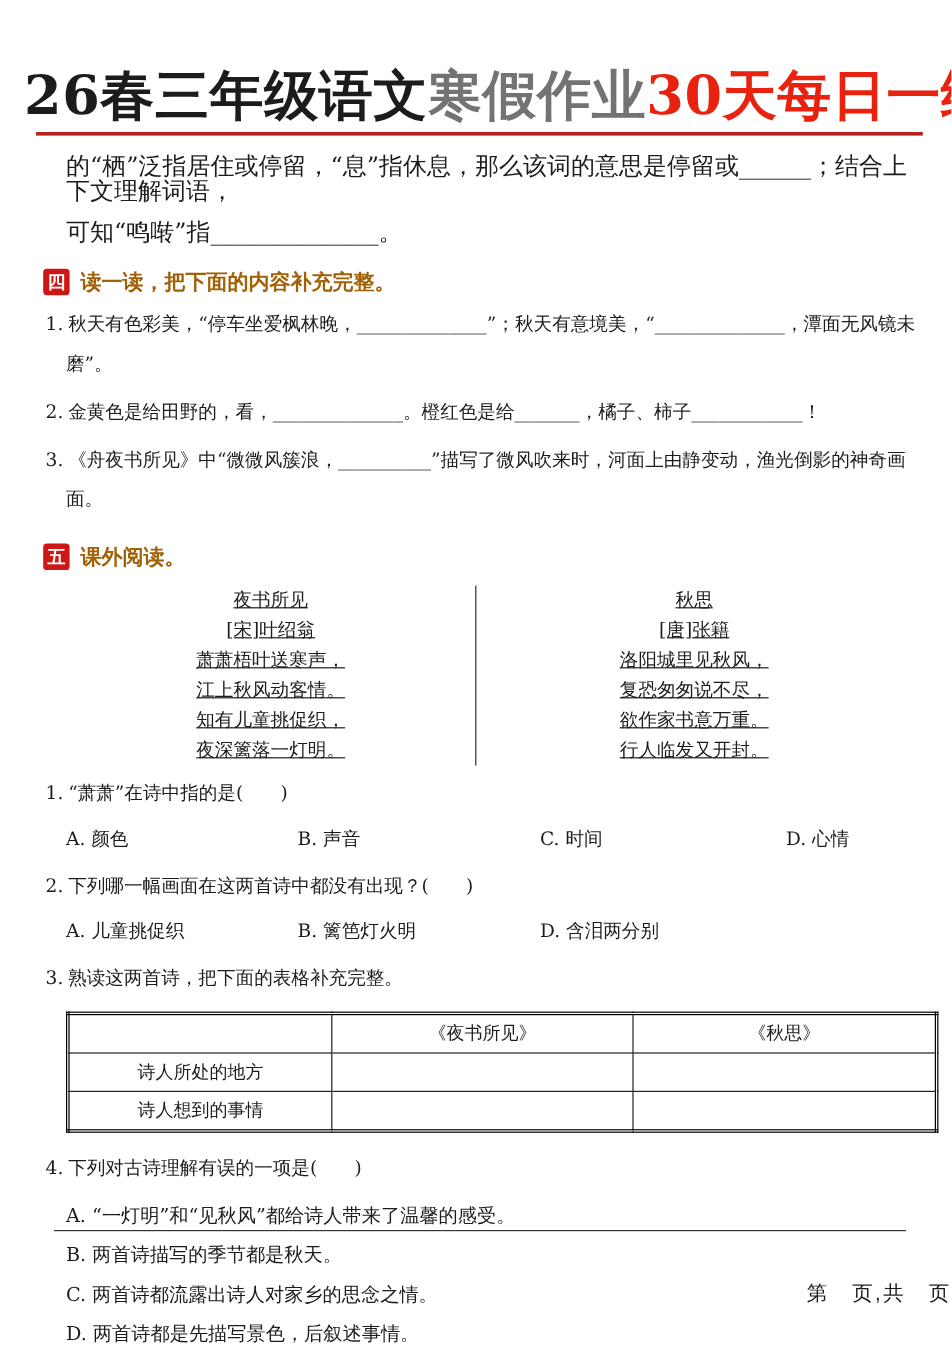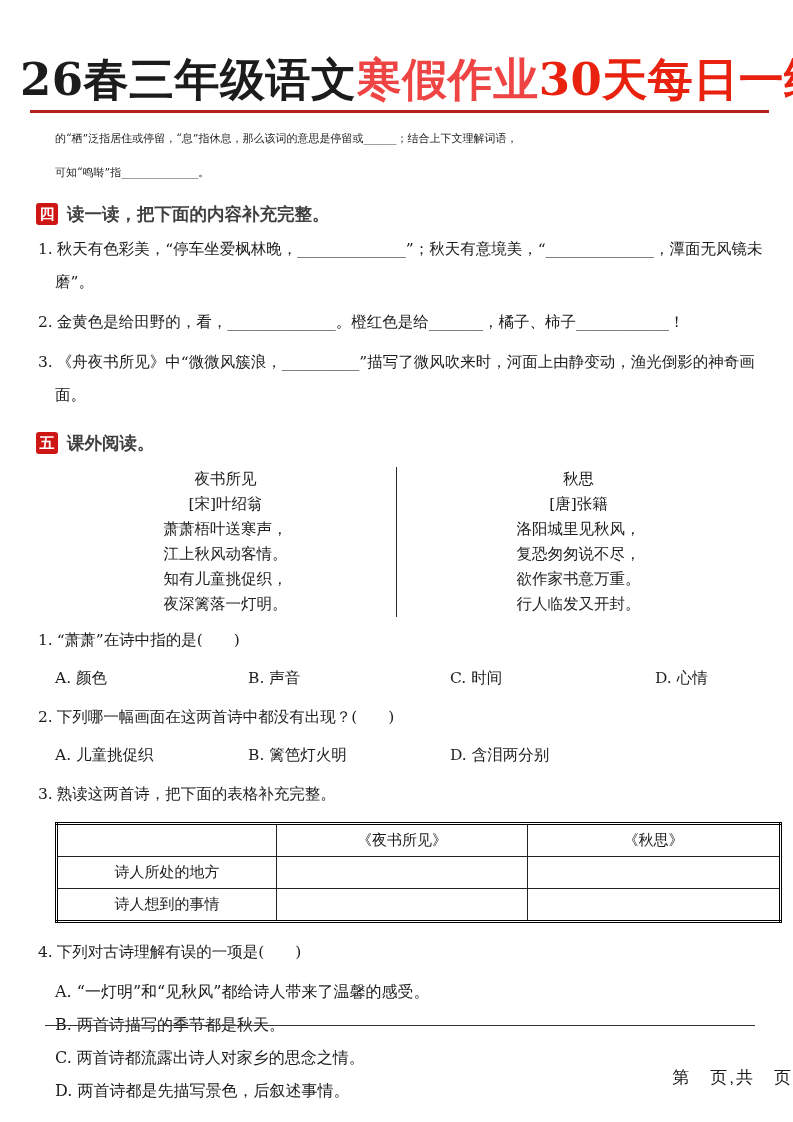--- a/index.html
+++ b/index.html
@@ -15,28 +15,28 @@
   
   .title {
     margin:56px 20px 0 20px;
     text-align:center;
     font-size:45px;
     font-weight:bold;
     line-height:1.05;
     white-space:nowrap;
     letter-spacing:0.5px;
   }
-  .t-blue { color:#ef4444; }
+  .t-blue { color:#737373; }
   .t-red  { color:#e8220f; }
   .title-rule { height:3px; background:#b3241f; margin:7px 24px 0 30px; }
 
   
   .intro-line {
     margin:15px 22px 0 55px;
-    font-size:11px;
+    font-size:20px;
     line-height:21px;
   }
   .intro-line2 { margin-top:13px; }
 
   
   .section-head {
     display:flex; align-items:center;
     margin:19px 0 0 36px;
     gap:9px;
   }
@@ -44,21 +44,21 @@
     width:22px; height:22px;
     background:#ce1614; color:#ffffff;
     border-radius:3px;
     font-family:"Liberation Sans", sans-serif;
     font-weight:bold; font-size:15px;
     display:flex; align-items:center; justify-content:center;
     flex:0 0 auto;
   }
   .sec-title {
     font-family:"Liberation Sans", sans-serif;
-    font-weight:bold; font-size:17.5px; color:#404040;
+    font-weight:bold; font-size:17.5px; color:#a16207;
   }
 
   
   .qitem {
     margin:7px 24px 0 38px;
     padding-left:17px; text-indent:-17px;
     font-size:15.5px; line-height:33px;
   }
   .qnum { margin-right:4px; }
 
@@ -66,20 +66,21 @@
   .poem-row {
     display:flex;
     margin:12px 33px 0 55px;
   }
   .poem-col { width:341px; }
   .poem-col.right { flex:1; border-left:1.5px solid #2b2b2b; }
   .poem {
     text-align:center;
     font-size:15.5px;
     line-height:25px;
+    text-decoration:underline;
   }
 
   
   .options {
     display:grid;
     grid-template-columns:193px 202px 205px 1fr;
     margin:5px 22px 0 55px;
     font-size:15.5px; line-height:32px;
   }
 

